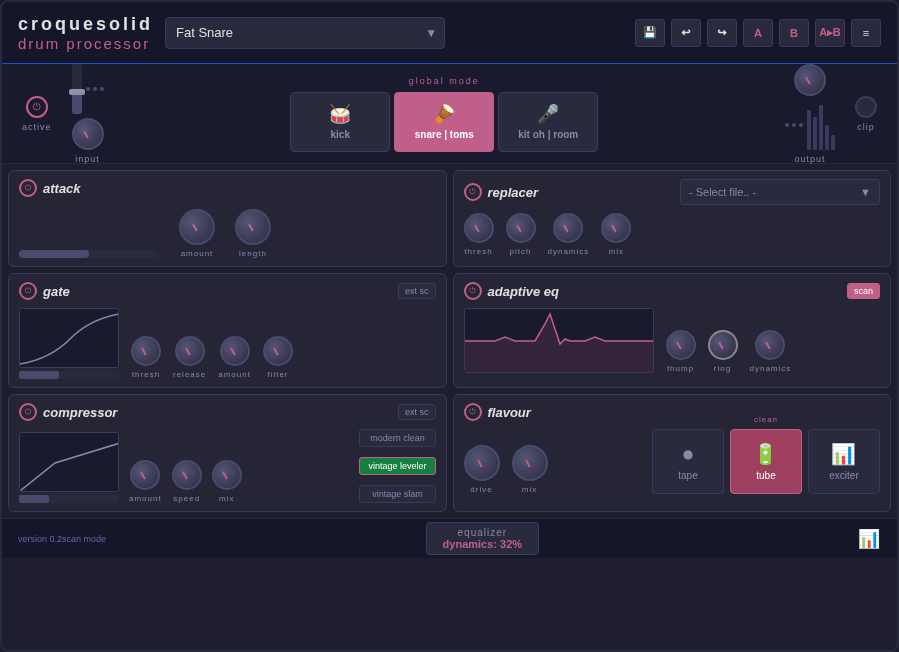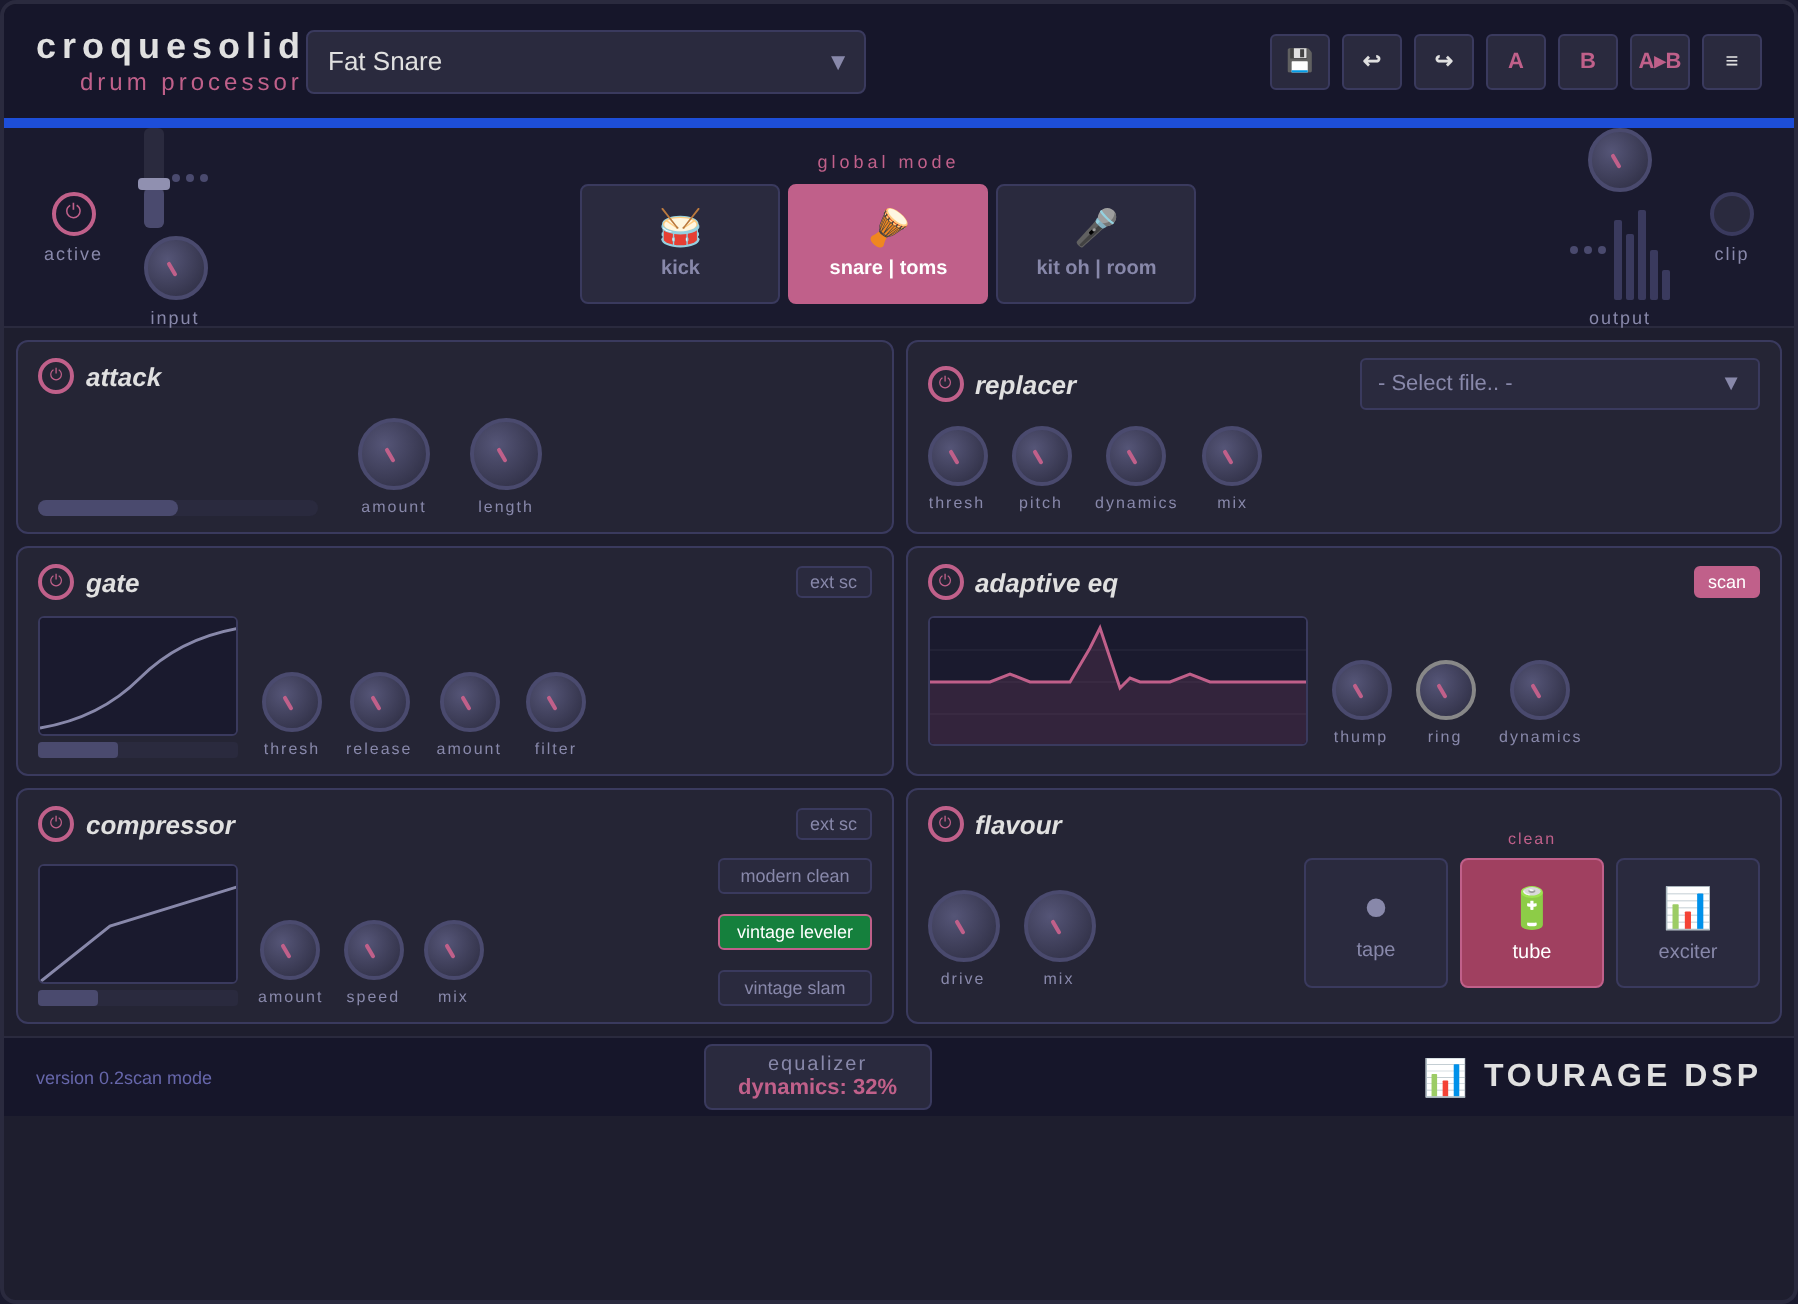--- a/index.html
+++ b/index.html
@@ -21,39 +21,39 @@
       position: relative;
     }
 
     
     .header {
       background: #16162a;
       height: 62px;
       display: flex;
       align-items: center;
       padding: 0 16px;
-      border-bottom: 5px solid #1d4ed8;
+      border-bottom: 1px solid #1d4ed8;
+      gap: 12px;
     }
     .logo-area {
       display: flex;
       flex-direction: column;
     }
     .logo-top {
       font-size: 18px;
       font-weight: bold;
       letter-spacing: 3px;
       color: #e0e0e0;
       text-transform: lowercase;
     }
     .logo-bottom {
-      font-size: 12px;
+      font-size: 15px;
       color: #c0608a;
       letter-spacing: 2px;
       text-transform: lowercase;
-      margin-left: 22px;
     }
     .header-buttons {
       display: flex;
       gap: 6px;
       align-items: center;
       margin-left: auto;
     }
     .header-btn {
       width: 30px;
       height: 28px;
@@ -856,17 +856,16 @@
       <span class="footer-version">scan mode</span>
     </div>
 
     <div class="footer-center">
       <div class="footer-center-title">equalizer</div>
       <div class="footer-center-value">dynamics: 32%</div>
     </div>
 
     <div class="footer-right">
       <span class="tourage-icon">📊</span>
-      <span class="tourage-logo">TOURAGE DSP</span>
     </div>
   </div>
 
 </div>
 
 </body></html>

